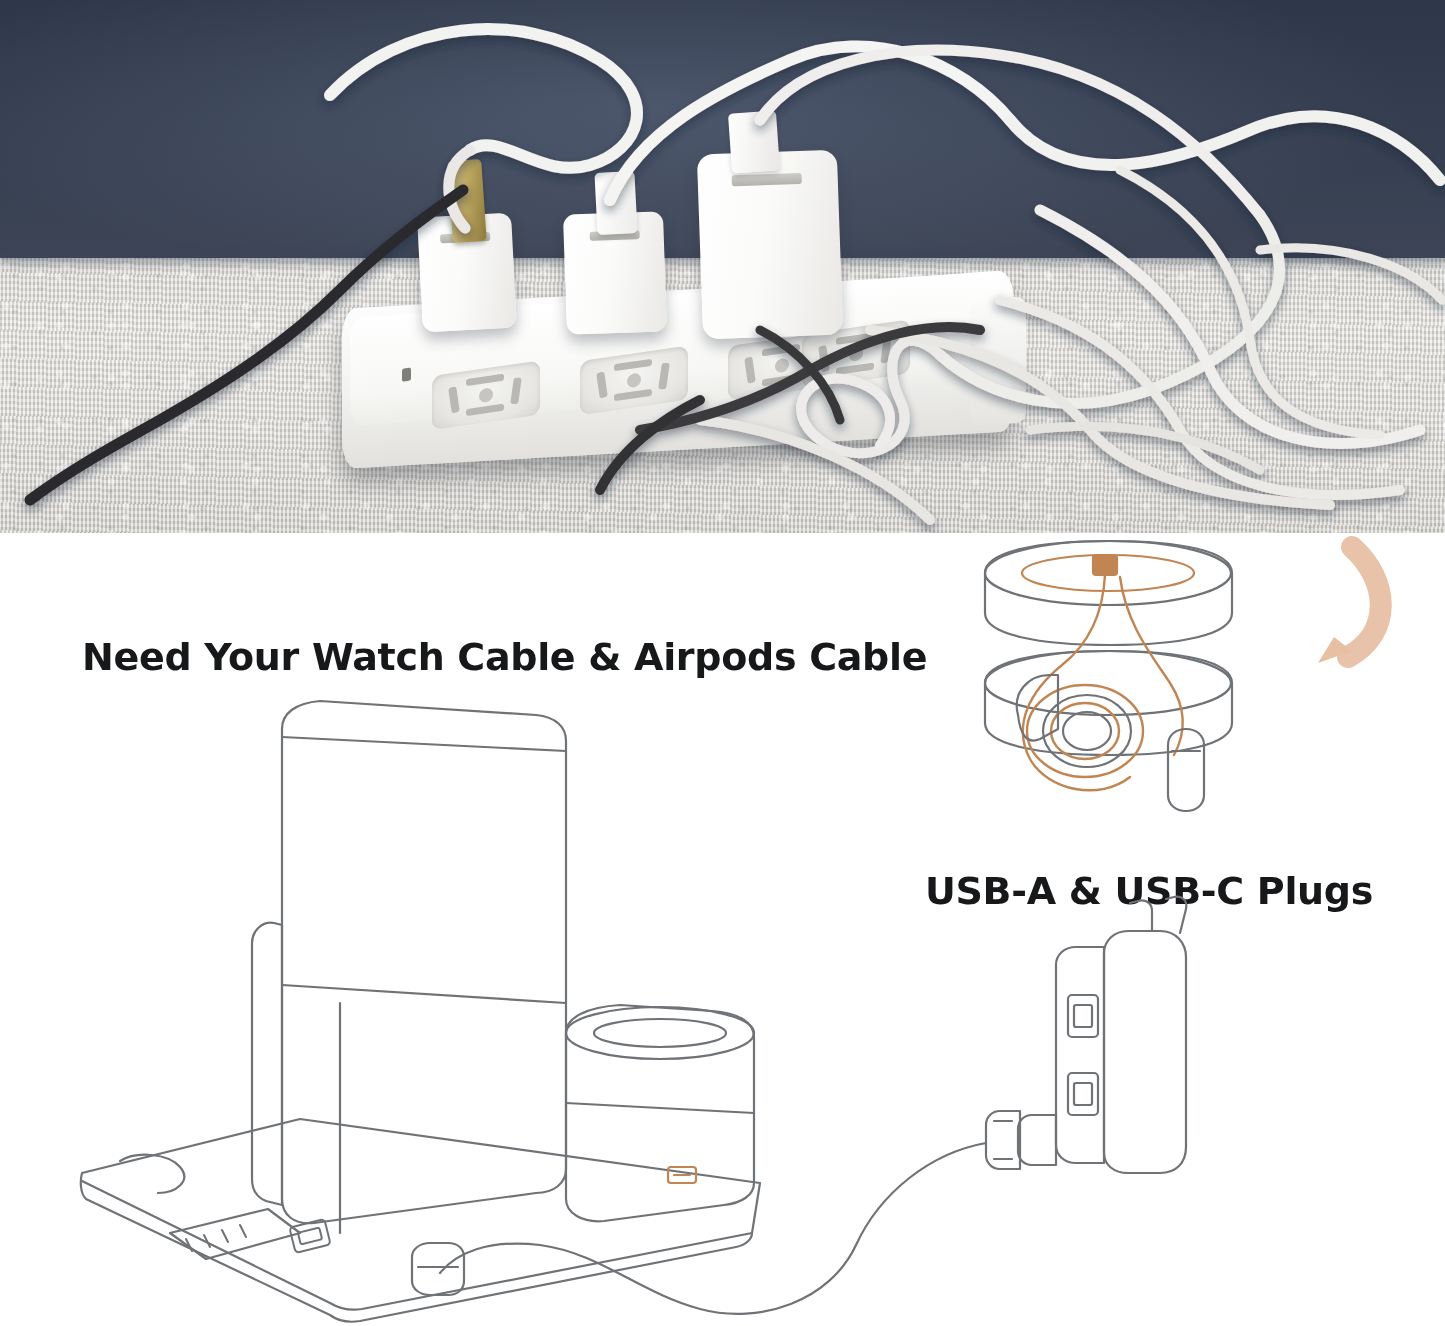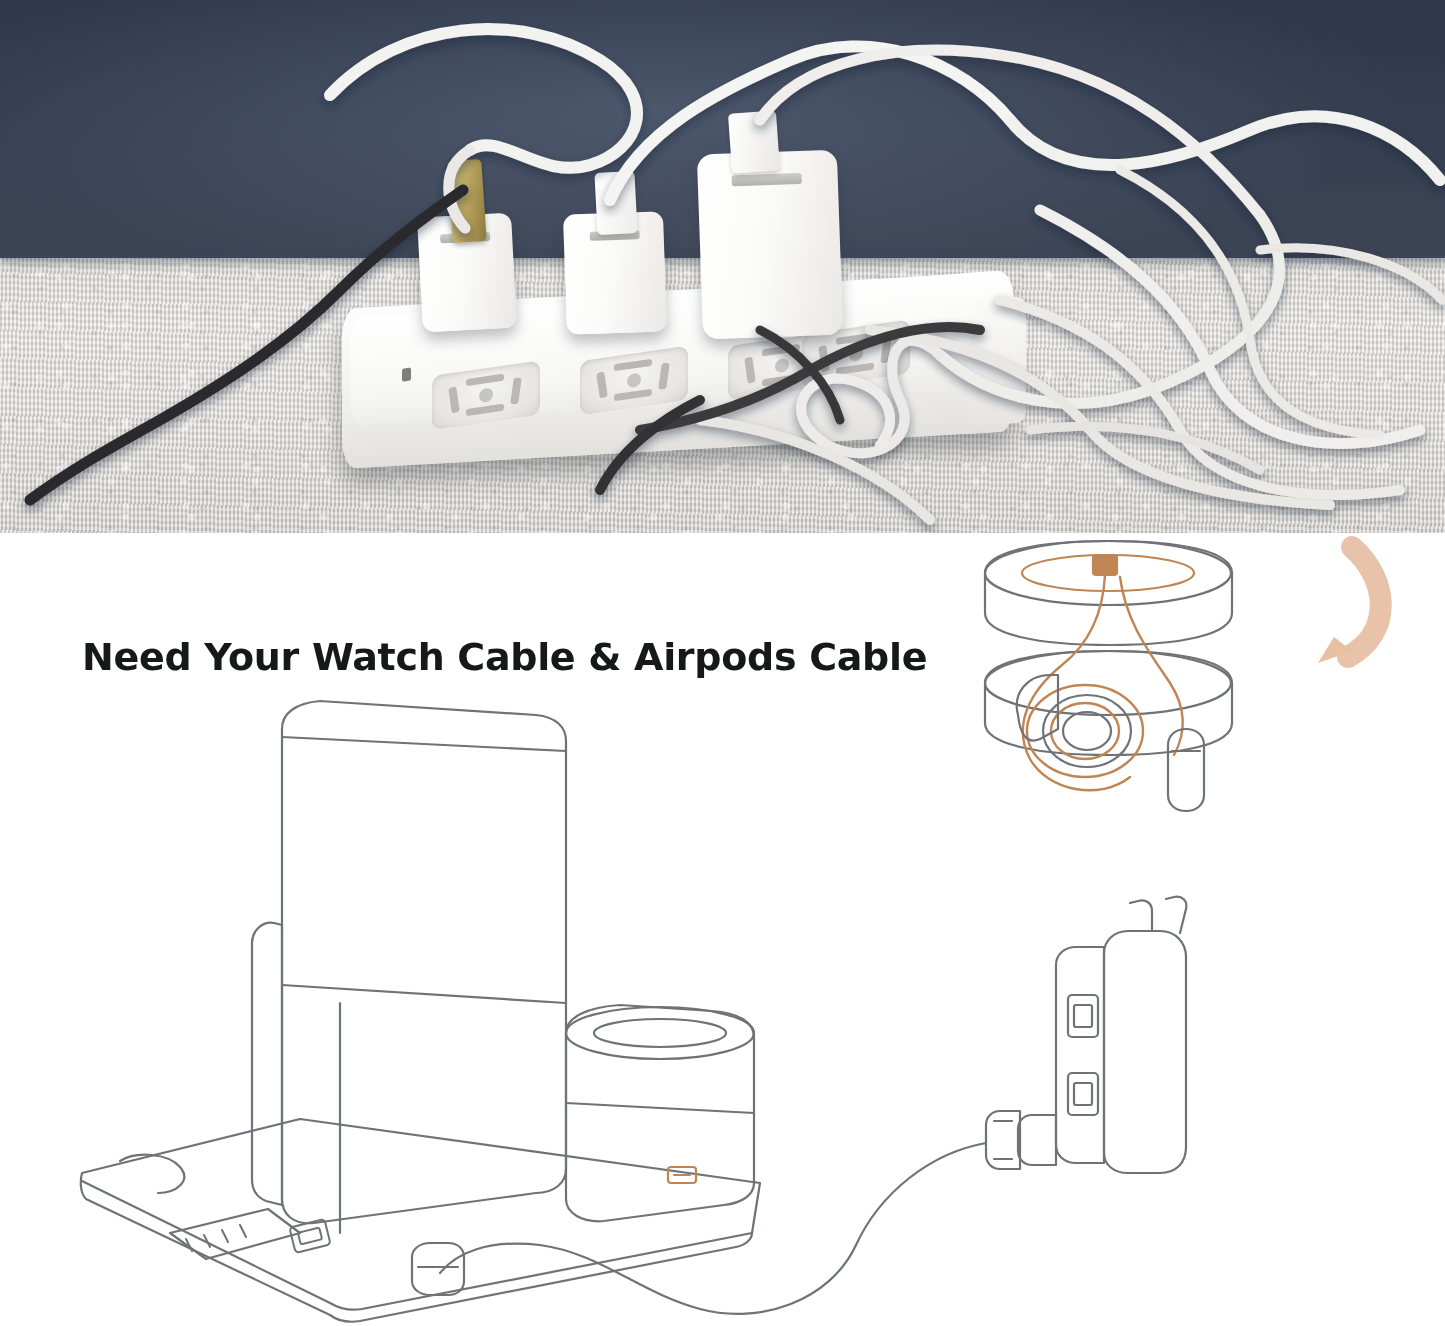--- a/index.html
+++ b/index.html
@@ -292,20 +292,21 @@
       <path d="M700,400 C660,420 620,450 600,490" stroke="#333335" stroke-width="10"></path>
       <path d="M760,330 C800,350 830,385 840,420" stroke="#38383a" stroke-width="9"></path>
     </g>
   </svg>
 </div>
 
 <div class="illus-panel">
 
   <div class="caption caption-1">Need Your Watch Cable &amp; Airpods Cable</div>
 
+  <div class="caption caption-2">USB-A &amp; USB-C Plugs</div>
 
   <svg class="line-svg" viewBox="0 0 1445 793">
     <g fill="none" stroke="#6f7276" stroke-width="2.2" stroke-linecap="round" stroke-linejoin="round">
 
       <path d="M1352,14 C1390,48 1392,100 1348,124" stroke="#e7c0a4" stroke-width="22" fill="none" opacity="0.95"></path>
       <path d="M1352,118 L1334,104 L1318,130 Z" fill="#e7c0a4" stroke="none"></path>
 
       <g stroke="#6f7276">
         <path d="M985,40 C985,18 1040,8 1110,8 C1180,8 1232,18 1232,40 L1232,80 C1232,102 1180,112 1110,112 C1040,112 985,102 985,80 Z"></path>
         <ellipse cx="1108" cy="40" rx="123" ry="32"></ellipse>

